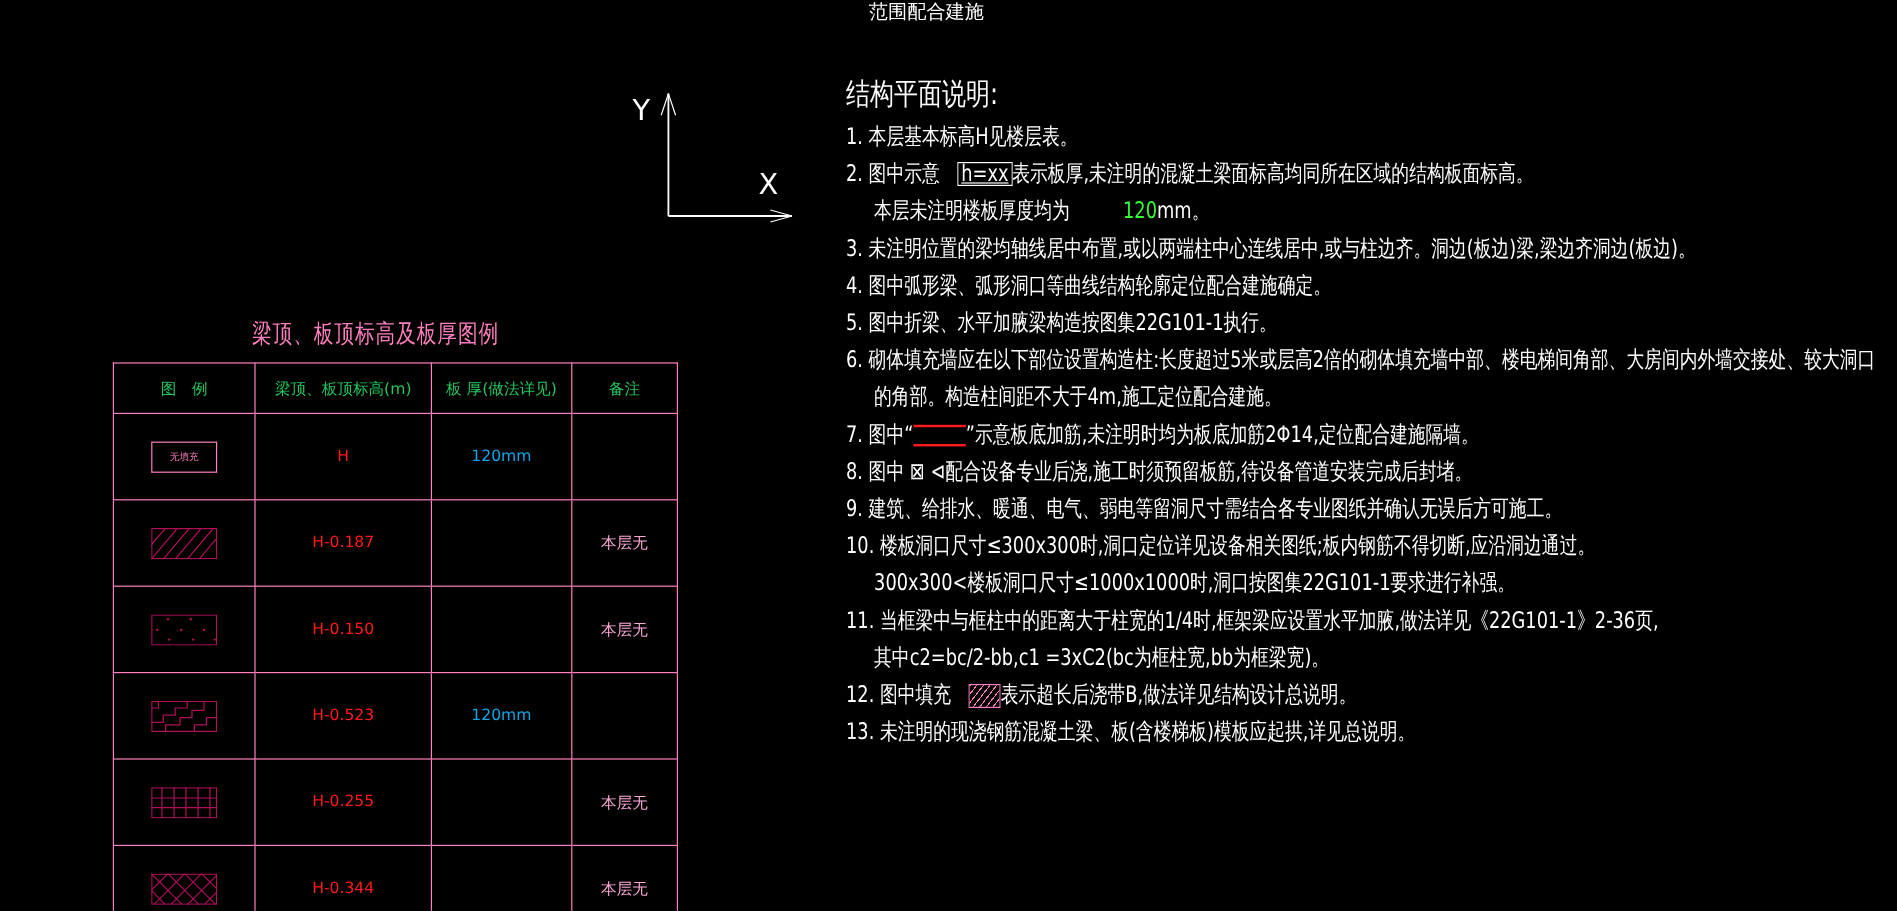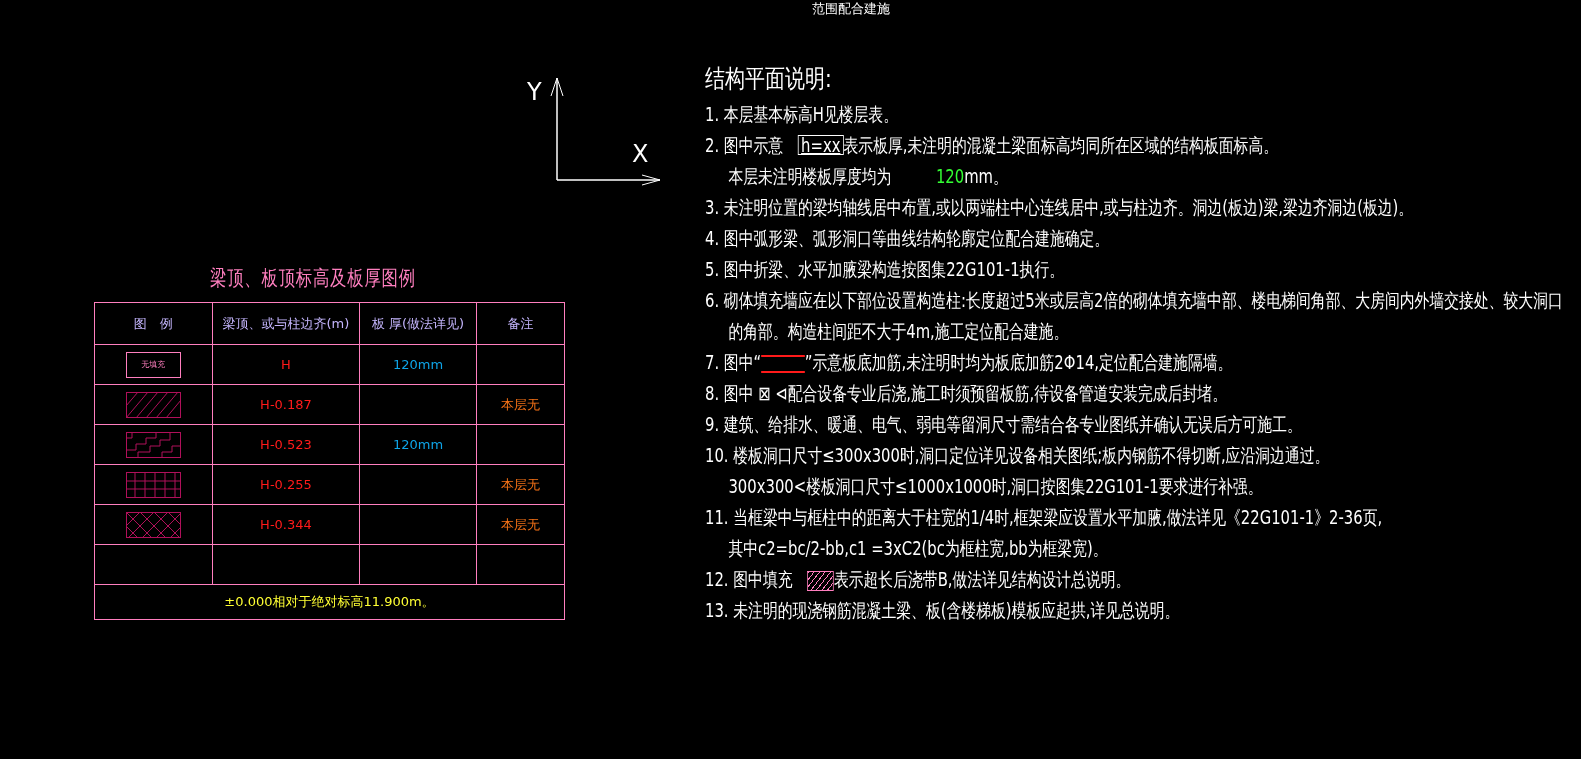--- a/index.html
+++ b/index.html
@@ -1,34 +1,34 @@
 <!DOCTYPE html>
 <html><head>
   <meta charset="utf-8">
   <style>
     html, body { margin: 0; padding: 0; background: #000; }
     body {
       width: 1581px; height: 759px; position: relative; overflow: hidden;
       font-family: "DejaVu Sans", sans-serif; color: #fff;
     }
     .abs { position: absolute; }
-    .top-title { left: 812px; top: 0px; font-size: 13px; color: #fff; white-space: nowrap; text-align: center; }
+    .top-title { left: 724px; top: 0px; font-size: 16px; color: #fff; white-space: nowrap; text-align: center; }
 
     
     .axis-svg { left: 520px; top: 66px; }
 
     
     .legend-title { left: 210px; top: 264px; font-size: 21px; color: #ff7fbf; letter-spacing: 1px; white-space: nowrap; transform: scaleX(0.78); transform-origin: left; }
     .legend-table { left: 94px; top: 302px; width: 471px; border-collapse: collapse; }
-    .legend-table td { border: 1px solid #ff7fbf; height: 39px; padding: 0; text-align: center; vertical-align: middle; font-size: 13px; }
-    .legend-table th { border: 1px solid #ff7fbf; height: 39px; color: #c4b5fd; font-weight: normal; font-size: 13px; }
+    .legend-table td { border: 1px solid #ff7fbf; height: 39px; padding: 16px; text-align: center; vertical-align: middle; font-size: 13px; }
+    .legend-table th { border: 1px solid #ff7fbf; height: 39px; color: #22c55e; font-weight: normal; font-size: 13px; }
     .col1 { width: 117px; } .col2 { width: 149px; } .col3 { width: 116px; } .col4 { width: 88px; }
     .elev { color: #ff1a1a; font-size: 14px; }
     .thick { color: #0ea5e9; font-size: 12px; }
-    .remark { color: #f97316; font-size: 11px; }
+    .remark { color: #f9a8d4; font-size: 11px; }
     .footer-cell { color: #ffff33 !important; font-size: 13px !important; height: 34px !important; }
     .swatch { display: inline-block; width: 55px; height: 26px; vertical-align: middle; }
     .swatch-label { display: inline-flex; align-items: center; justify-content: center; width: 53px; height: 24px; border: 1px solid #ff7fbf; color: #ff7fbf; font-size: 8px; }
 
     
     .notes { left: 705px; top: 62px; }
     .notes-title { font-size: 25px; color: #fff; transform: scaleX(0.8); transform-origin: left; white-space: nowrap; margin-bottom: 4px; }
     .note-line { font-size: 19px; height: 31px; line-height: 31px; color: #fff; white-space: nowrap; transform: scaleX(0.78); transform-origin: left; }
     .indent { padding-left: 30px; }
     .green { color: #33ff33; }
@@ -52,21 +52,21 @@
 </svg>
 <div class="abs" style="left:527px;top:78px;font-size:24px;color:#fff;">Y</div>
 <div class="abs" style="left:632px;top:140px;font-size:24px;color:#fff;">X</div>
 
 <div class="abs legend-title">梁顶、板顶标高及板厚图例</div>
 
 <table class="abs legend-table">
   <tbody>
       <tr>
     <th class="col1">图　例</th>
-    <th class="col2">梁顶、或与柱边齐(m)</th>
+    <th class="col2">梁顶、板顶标高(m)</th>
     <th class="col3">板 厚(做法详见)</th>
     <th class="col4">备注</th>
   </tr>
   <tr>
     <td><span class="swatch-label">无填充</span></td>
     <td class="elev">H</td>
     <td class="thick">120mm</td>
     <td class="remark"></td>
   </tr>
   <tr>
@@ -75,20 +75,38 @@
       <g stroke="#b0105a">
               <line x1="0" y1="14" x2="12" y2="0"></line>
               <line x1="0" y1="26" x2="22" y2="0"></line>
               <line x1="10" y1="26" x2="32" y2="0"></line>
               <line x1="20" y1="26" x2="42" y2="0"></line>
               <line x1="30" y1="26" x2="52" y2="0"></line>
               <line x1="40" y1="26" x2="55" y2="8"></line>
             </g>
           </svg></td>
     <td class="elev">H-0.187</td>
+    <td class="thick"></td>
+    <td class="remark">本层无</td>
+  </tr>
+  <tr>
+    <td><svg class="swatch" viewBox="0 0 55 26">
+      <rect x="0.5" y="0.5" width="54" height="25" fill="none" stroke="#b0105a"></rect>
+      <g fill="#b0105a">
+              <circle cx="14" cy="4" r="1"></circle>
+              <circle cx="33" cy="4" r="1"></circle>
+              <circle cx="5" cy="13" r="1"></circle>
+              <circle cx="25" cy="13" r="1"></circle>
+              <circle cx="44" cy="13" r="1"></circle>
+              <circle cx="15" cy="21" r="1"></circle>
+              <circle cx="35" cy="21" r="1"></circle>
+              <circle cx="53" cy="21" r="1"></circle>
+            </g>
+          </svg></td>
+    <td class="elev">H-0.150</td>
     <td class="thick"></td>
     <td class="remark">本层无</td>
   </tr>
   <tr>
     <td><svg class="swatch" viewBox="0 0 55 26">
       <rect x="0.5" y="0.5" width="54" height="25" fill="none" stroke="#b0105a"></rect>
       <g fill="none" stroke="#b0105a">
               <path d="M0 6 H6 V0"></path>
               <path d="M0 18 H10 V12 H20 V6 H30 V0"></path>
               <path d="M12 26 V20 H24 V14 H34 V8 H44 V0"></path>

